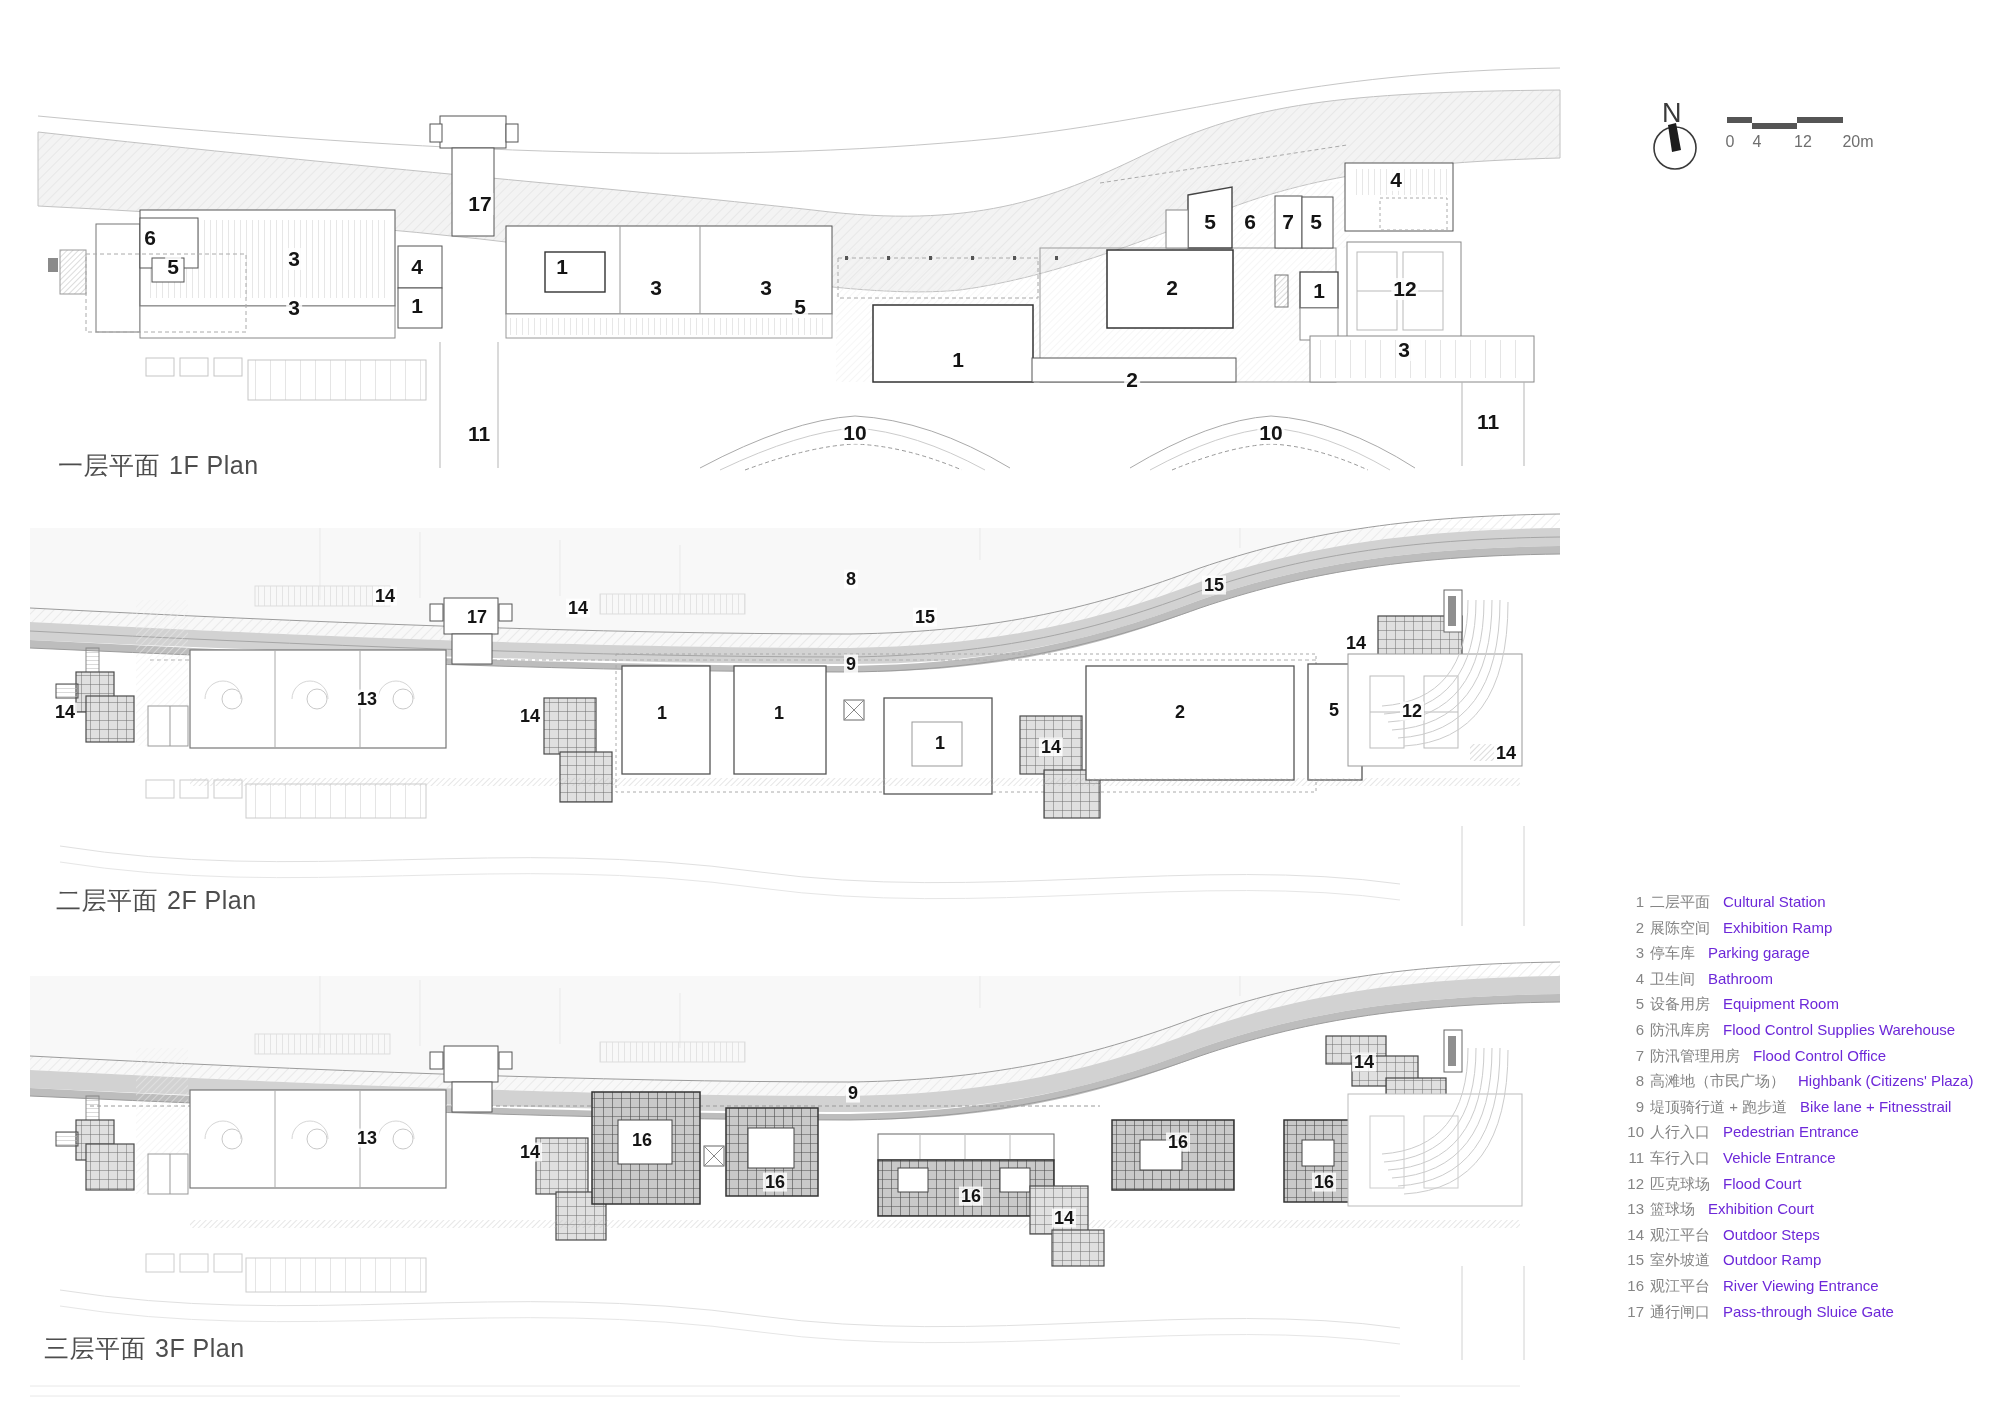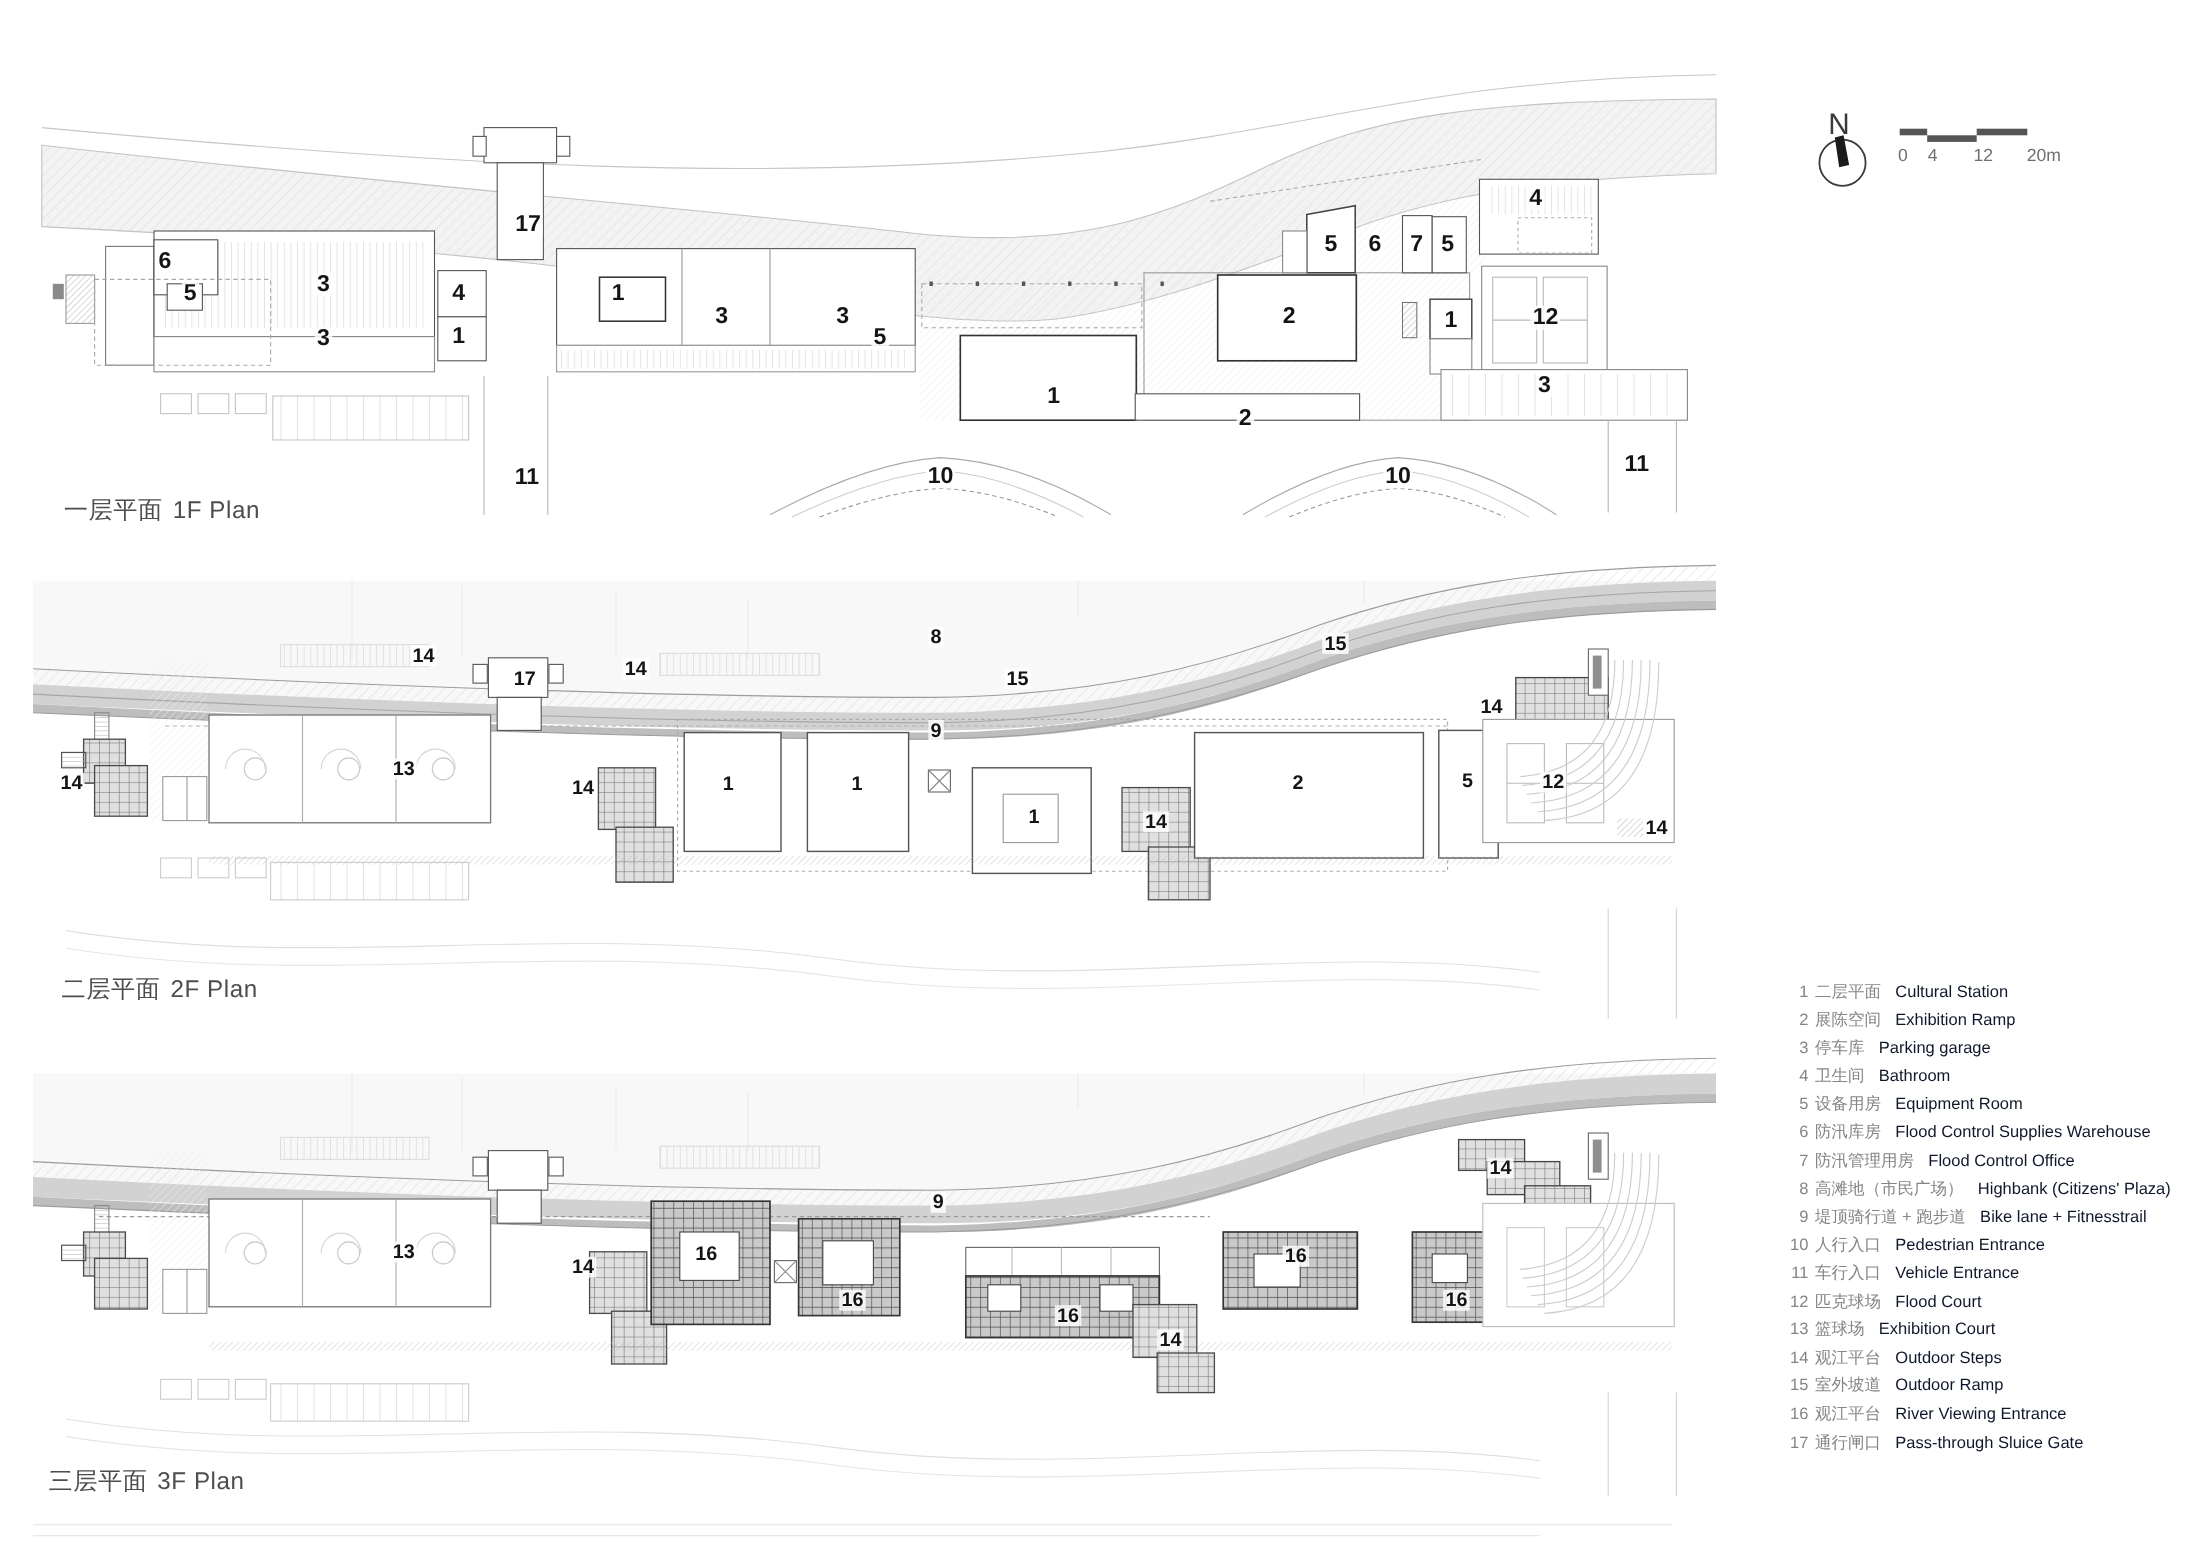--- a/index.html
+++ b/index.html
@@ -1,31 +1,31 @@
 <!DOCTYPE html>
 <html><head>
 <meta charset="utf-8">
 <style>
   html,body{margin:0;padding:0;background:#ffffff;}
   body{width:2000px;height:1418px;position:relative;overflow:hidden;
        font-family:"Liberation Sans","DejaVu Sans",sans-serif;}
   .canvas{position:absolute;left:0;top:0;width:2000px;height:1418px;}
   svg.art{position:absolute;left:0;top:0;}
-  .plan-title{position:absolute;color:#4d4d4d;font-size:22px;letter-spacing:.5px;white-space:nowrap;}
+  .plan-title{position:absolute;color:#4d4d4d;font-size:25px;letter-spacing:.5px;white-space:nowrap;}
   .plan-title .en{margin-left:9px;}
   .plan-num{position:absolute;transform:translate(-50%,-50%);font-weight:bold;color:#141414;
             background:rgba(255,255,255,.82);padding:0 2px;line-height:1.05;
             text-shadow:0 0 2px #fff,0 0 2px #fff;}
   .plan-num.f1{font-size:21px;}
   .plan-num.f2,.plan-num.f3{font-size:18px;}
   .legend{position:absolute;left:1626px;top:889px;width:350px;}
   .legend-row{display:flex;align-items:baseline;line-height:25.6px;font-size:15px;white-space:nowrap;}
   .legend-num{width:18px;text-align:right;color:#858585;flex:0 0 auto;}
   .legend-zh{color:#858585;margin-left:6px;}
-  .legend-en{color:#0f172a;margin-left:13px;}
+  .legend-en{color:#6d28d9;margin-left:13px;}
   .northscale{position:absolute;left:0;top:0;}
   .scale-label{position:absolute;color:#6f6f6f;font-size:16px;transform:translateX(-50%);top:133px;}
   .north-n{position:absolute;left:1662px;top:98px;color:#3a3a3a;font-size:27px;}
 </style>
 </head>
 <body>
 
 <div class="canvas">
 
 <svg class="art" width="2000" height="1418" viewBox="0 0 2000 1418">

